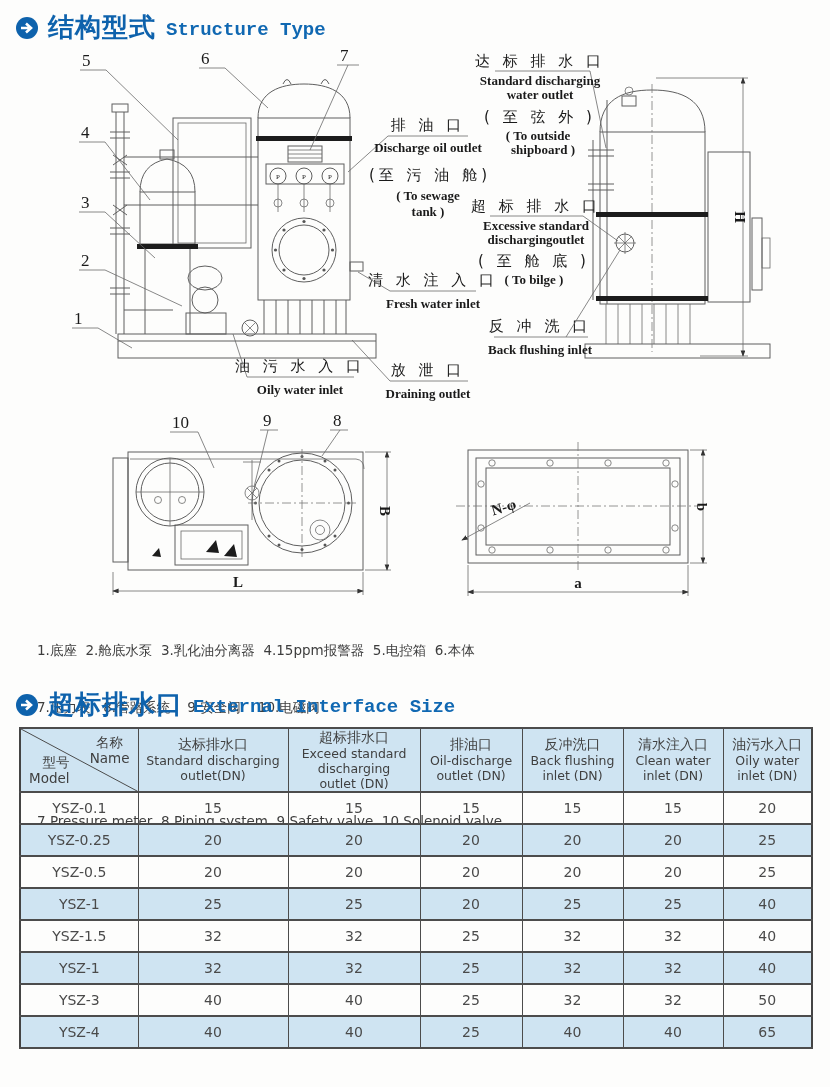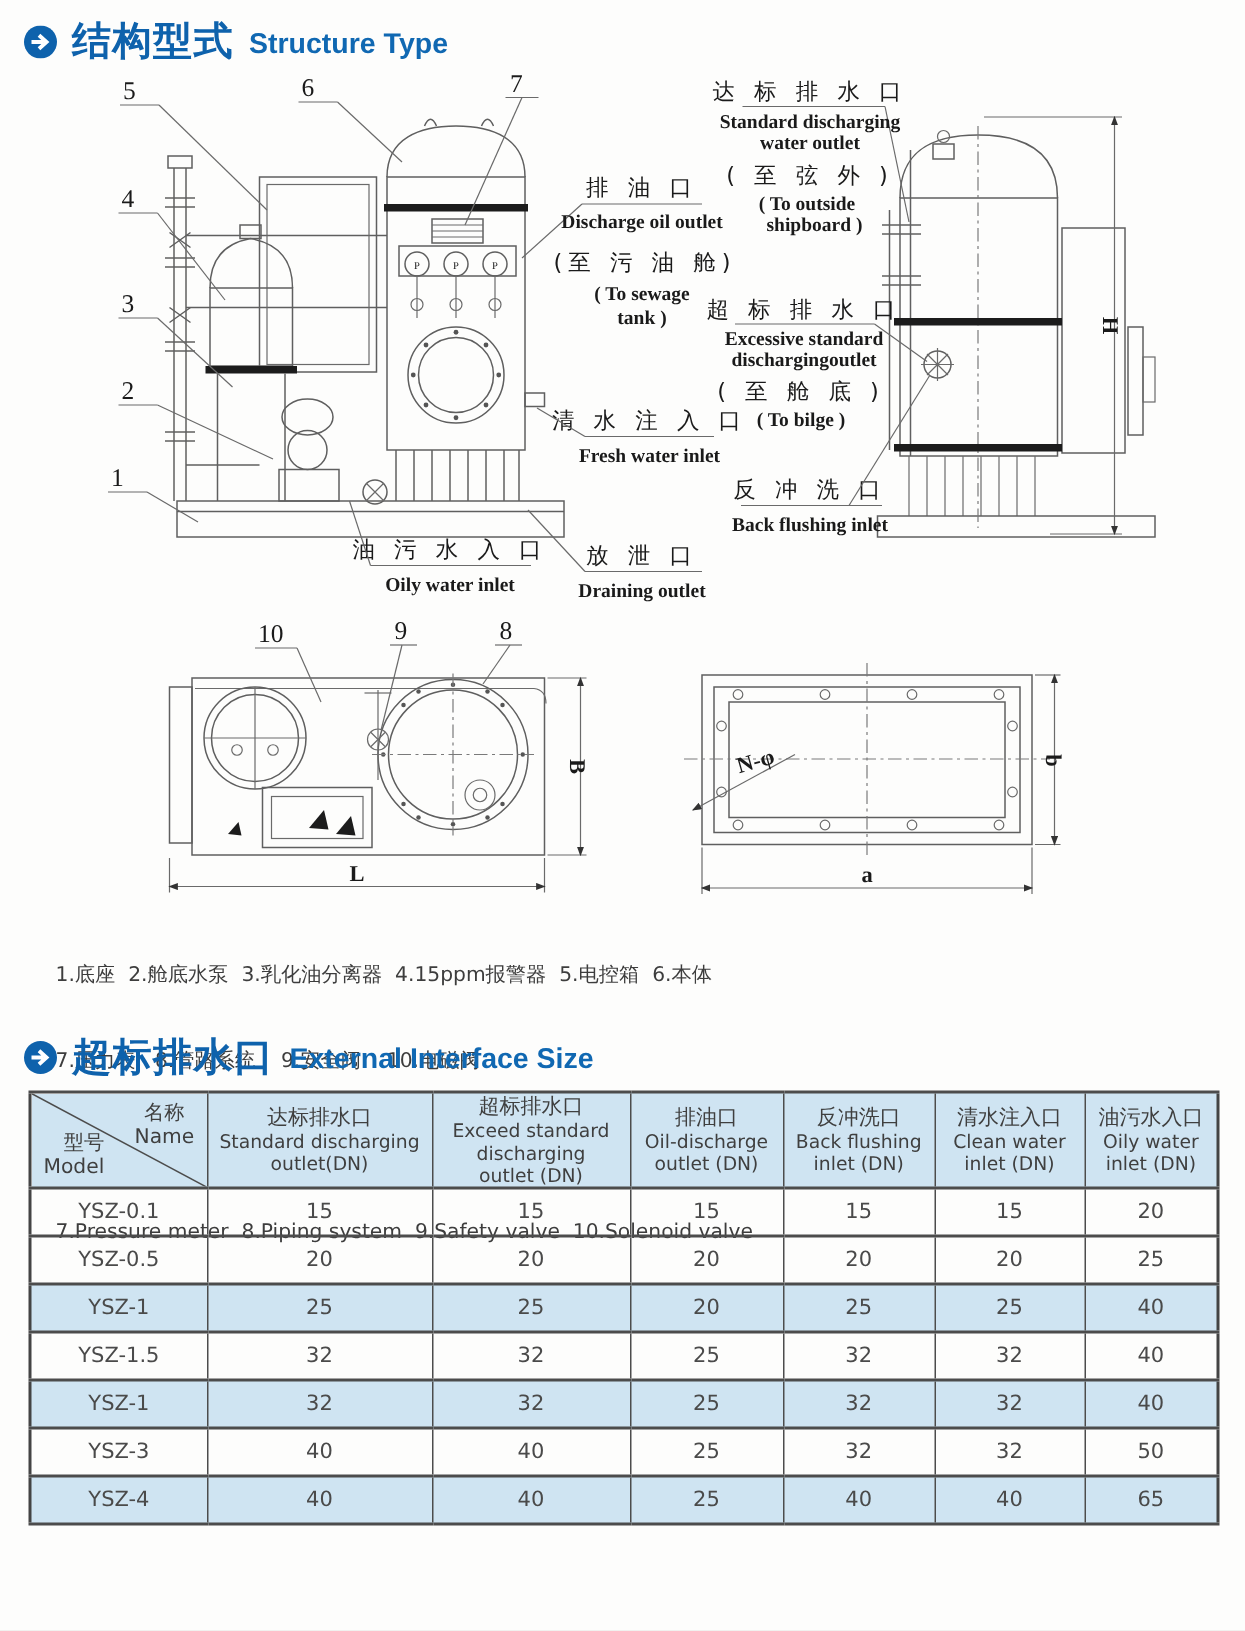--- a/index.html
+++ b/index.html
@@ -1,21 +1,21 @@
 <!DOCTYPE html>
 <html><head>
 <meta charset="utf-8">
 <style>
   html,body{margin:0;padding:0;background:#e8e8e6;}
   .page{position:relative;width:830px;height:1087px;background:#fdfdfc;margin:0 auto;overflow:hidden;
         font-family:"DejaVu Sans","Liberation Sans",sans-serif;color:#222;}
   
   .sec-head{position:absolute;left:16px;display:flex;align-items:center;gap:10px;}
   .sec-head .zh{font-size:26px;font-weight:bold;color:#0e62ac;letter-spacing:1px;}
-  .sec-head .en{font-size:19px;font-weight:bold;color:#1068b2;font-family:Liberation Sans, sans-serif;padding-top:4px;}
+  .sec-head .en{font-size:19px;font-weight:bold;color:#1068b2;font-family:Liberation Mono, monospace;padding-top:4px;}
   .head-icon{width:22px;height:22px;flex:0 0 auto;}
   
   .draw-wrap{position:absolute;left:20px;top:45px;width:792px;height:558px;}
   svg text{fill:#1a1a1a;}
   .ln{stroke:#5f5f5f;stroke-width:1;fill:none;}
   .ln2{stroke:#6a6a6a;stroke-width:.8;fill:none;}
   .dk{fill:#1c1c1c;stroke:none;}
   .cl{stroke:#7a7a7a;stroke-width:.8;fill:none;stroke-dasharray:9 3 2 3;}
   .zh-l{font-size:15px;letter-spacing:4px;}
   .en-l{font-size:13px;font-weight:bold;font-family:"Liberation Serif",serif;}
@@ -444,20 +444,29 @@
     </tr>
     <tr class="r">
       <td>YSZ-0.1</td>
       <td>15</td>
           <td>15</td>
       <td>15</td>
           <td>15</td>
       <td>15</td>
           <td>20</td>
     </tr>
+    <tr class="r blue">
+      <td>YSZ-0.25</td>
+      <td>20</td>
+          <td>20</td>
+      <td>20</td>
+          <td>20</td>
+      <td>20</td>
+          <td>25</td>
+    </tr>
     <tr class="r">
       <td>YSZ-0.5</td>
       <td>20</td>
           <td>20</td>
       <td>20</td>
           <td>20</td>
       <td>20</td>
           <td>25</td>
     </tr>
     <tr class="r blue">

